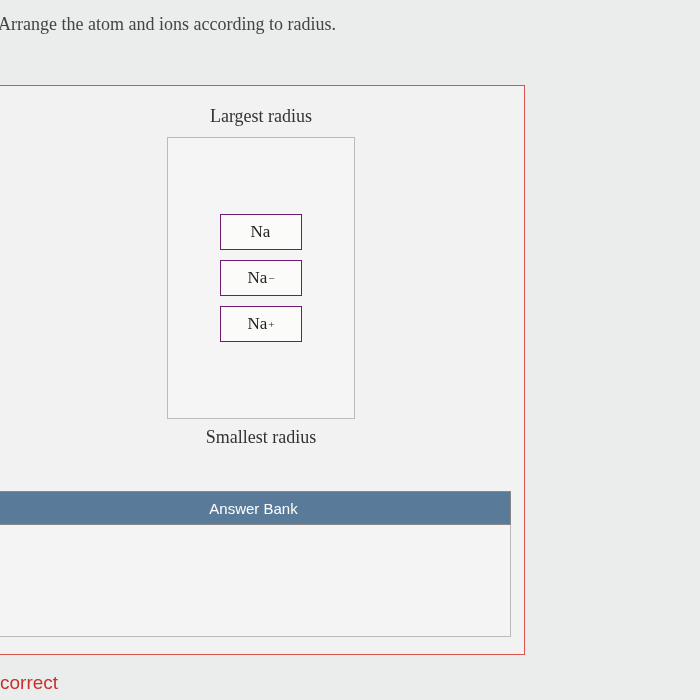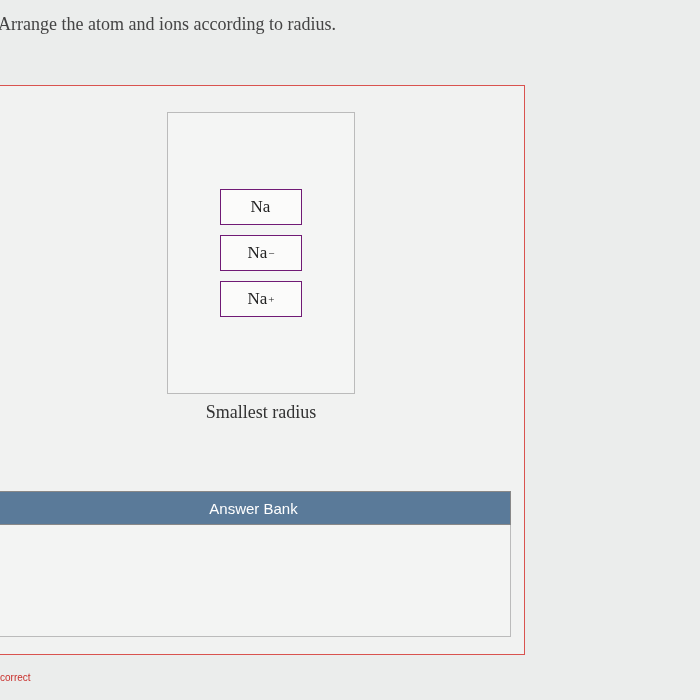--- a/index.html
+++ b/index.html
@@ -101,32 +101,33 @@
       border-left: 1px solid #bbb;
       border-right: 1px solid #bbb;
       border-bottom: 1px solid #bbb;
       background: #f3f4f3;
     }
     .correct-label {
       position: absolute;
       left: 0;
       top: 672px;
       font-family: Arial, Helvetica, sans-serif;
-      font-size: 10px;
+      font-size: 19px;
       color: #c9302c;
     }
   </style>
 </head>
 <body>
 
 <div class="prompt">Arrange the atom and ions according to radius.</div>
 
 <div class="question-box">
 
   <div class="ranking-area">
+    <div class="top-label">Largest radius</div>
 
     <div class="drop-zone">
       <div class="tile">
         <span>Na</span>
           <span class="sup"></span>
       </div>
       <div class="tile">
         <span>Na</span>
           <span class="sup">−</span>
       </div>

